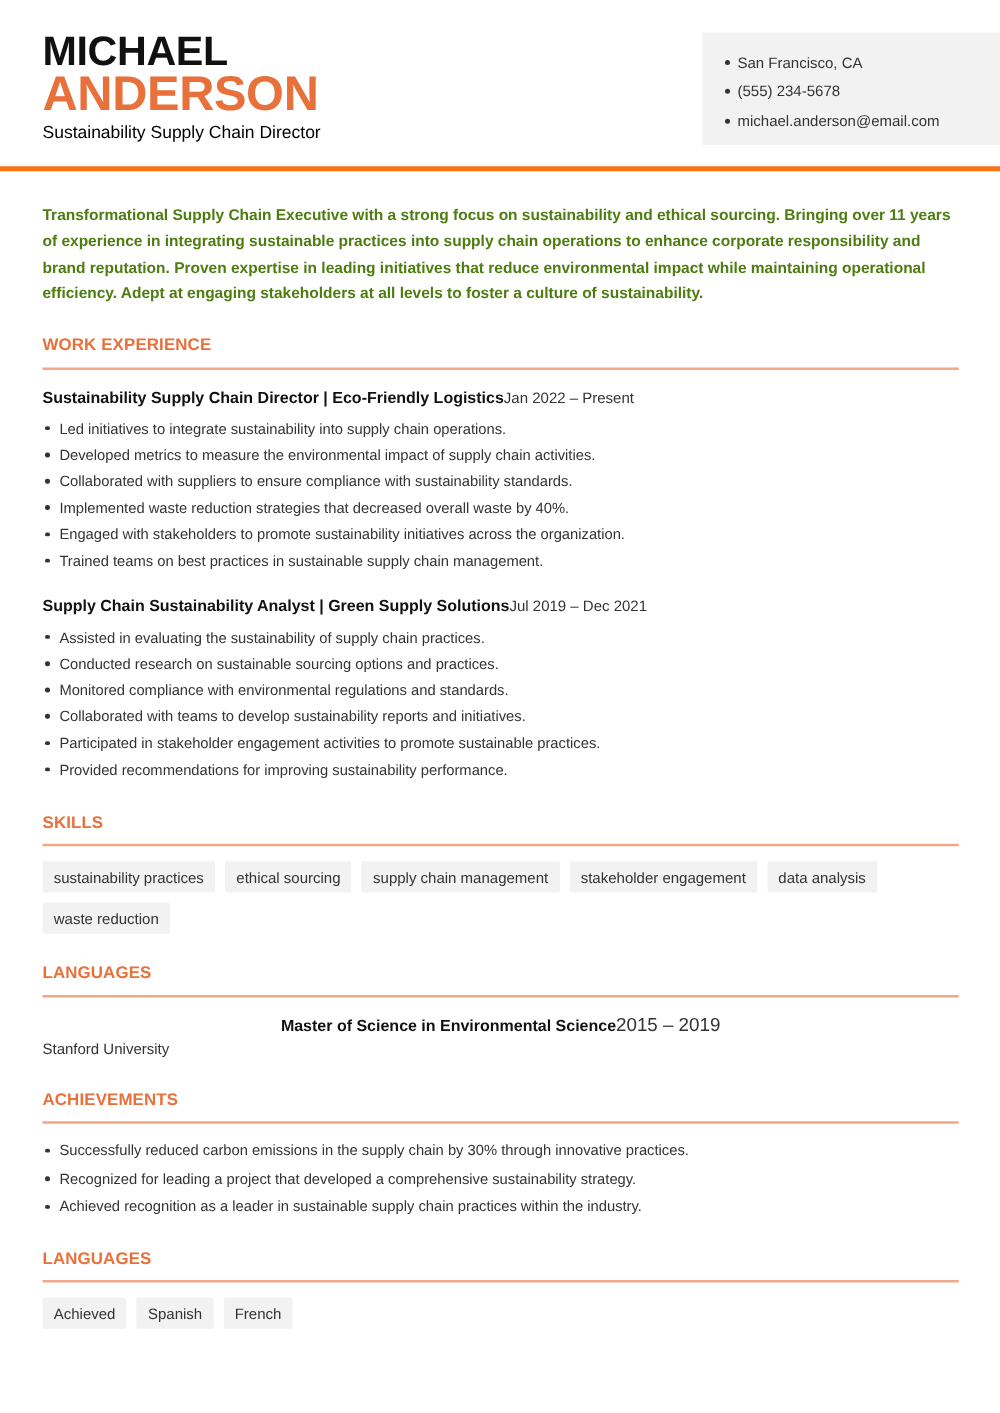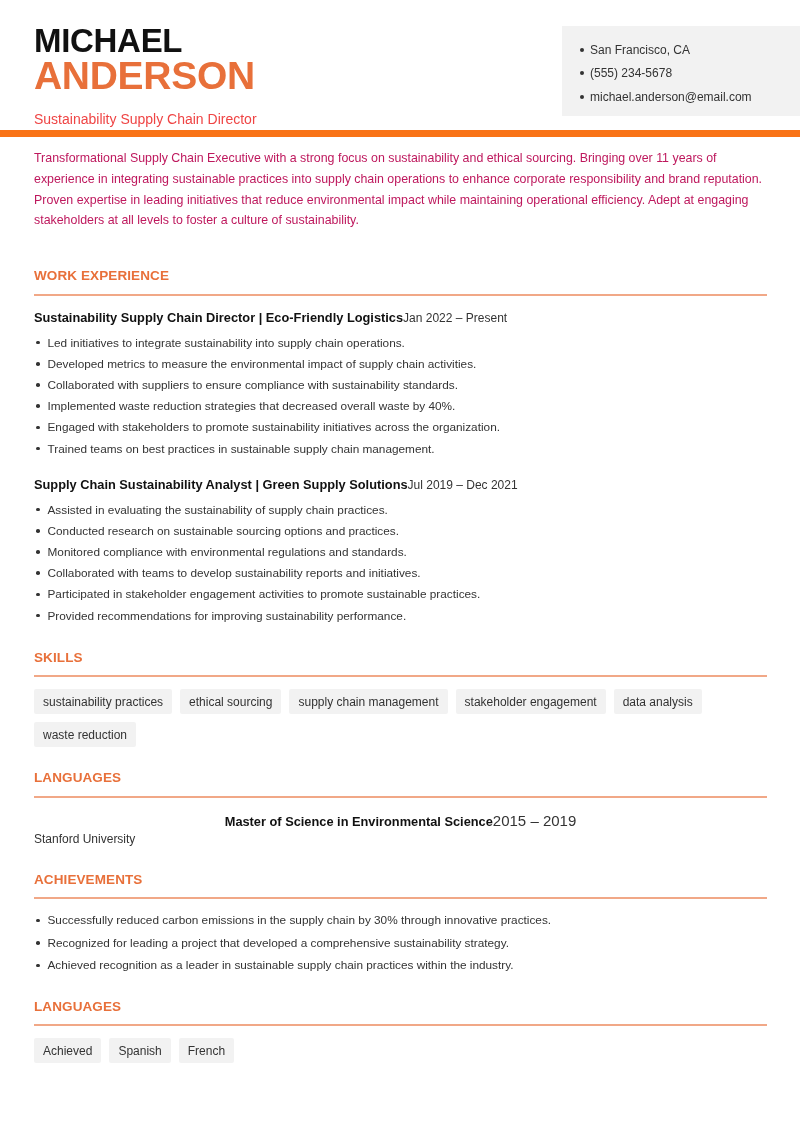--- a/index.html
+++ b/index.html
@@ -1,29 +1,29 @@
 <!DOCTYPE html>
 <html><head>
 <meta charset="utf-8">
 <style>
   * { box-sizing: border-box; margin: 0; padding: 0; }
   html, body { width: 800px; height: 1130px; background: #ffffff; }
   body { font-family: "Liberation Sans", "DejaVu Sans", sans-serif; color: #222; position: relative; overflow: hidden; }
 
-  .header { position: relative; height: 137px; border-bottom: 7px solid #f97316; }
+  .header { position: relative; height: 137px; border-bottom: 4px solid #f97316; }
   .name-block { position: absolute; left: 34px; top: 24px; }
   .first-name { font-size: 33px; font-weight: 700; color: #111; line-height: 33px; letter-spacing: -0.3px; }
   .last-name { font-size: 39px; font-weight: 700; color: #e8703a; line-height: 33px; letter-spacing: -0.3px; margin-top: 2px; }
-  .job-title { font-size: 14px; color: #ef4444; margin-top: 19px; }
+  .job-title { font-size: 14px; color: #000000; margin-top: 5px; }
 
   .contact-box { position: absolute; left: 562px; top: 26px; width: 238px; height: 90px; background: #f2f2f2; padding: 12px 0 0 18px; }
   .contact-item { font-size: 12px; color: #333; height: 23.5px; display: flex; align-items: center; }
   .contact-item .dot { width: 4px; height: 4px; border-radius: 50%; background: #333; margin-right: 6px; flex-shrink: 0; }
 
-  .summary { position: absolute; left: 34px; top: 148px; width: 735px; font-size: 12.4px; line-height: 20.8px; color: #be185d; }
+  .summary { position: absolute; left: 34px; top: 162px; width: 735px; font-size: 12.4px; line-height: 20.8px; color: #4d7c0f; font-weight: bold; }
 
   .section-title { position: absolute; left: 34px; font-size: 13.5px; font-weight: 700; color: #e8703a; letter-spacing: 0.1px; }
   .section-rule { position: absolute; left: 34px; width: 733px; height: 2px; background: #f1a887; }
 
   .job-head { position: absolute; left: 34px; width: 733px; display: flex; justify-content: flex-start; align-items: baseline; }
   .job-role { font-size: 12.8px; font-weight: 700; color: #111; }
   .job-date { font-size: 12px; color: #333; }
 
   .bullets { position: absolute; left: 34px; width: 733px; list-style: none; }
   .bullets li { font-size: 11.8px; color: #333; height: 21.2px; display: flex; align-items: center; }

